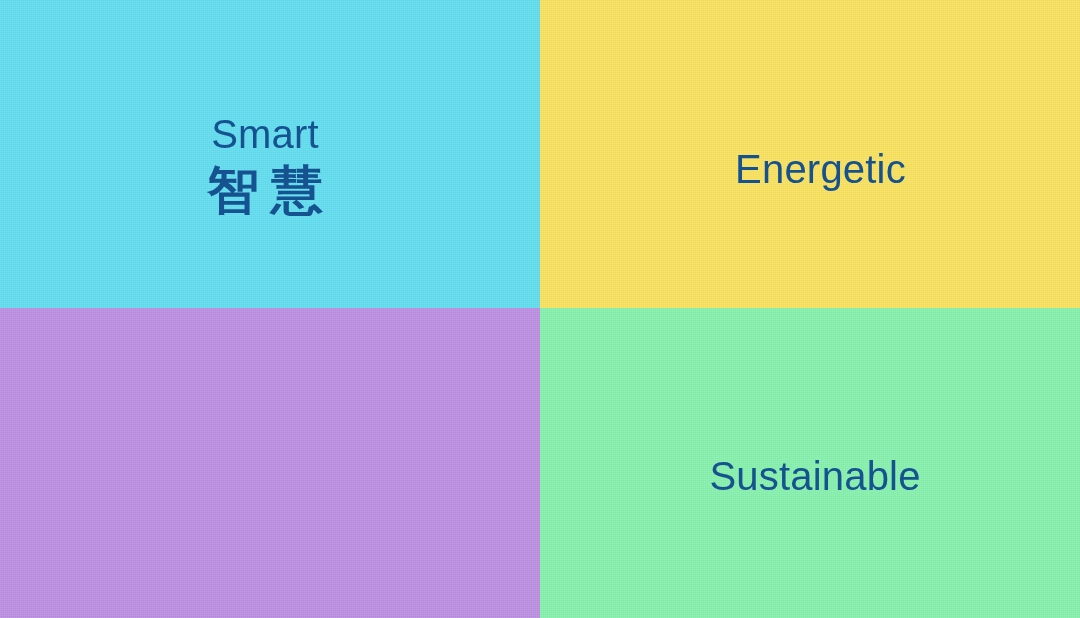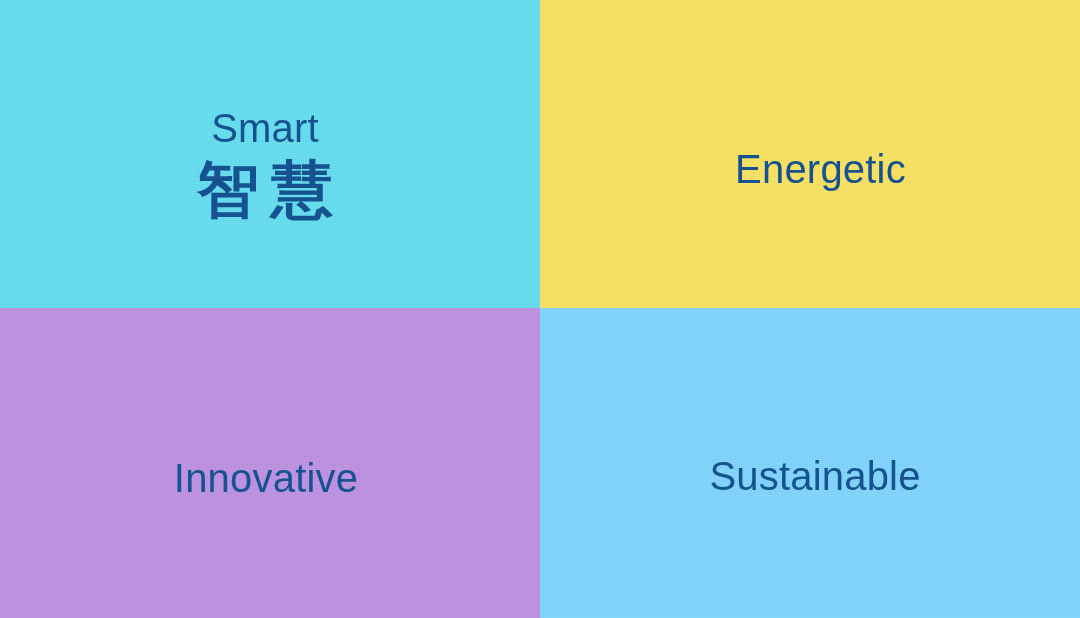--- a/index.html
+++ b/index.html
@@ -47,21 +47,21 @@
     font-family:"Liberation Sans", sans-serif;
     font-weight:400;
     font-size:40px;
     letter-spacing:0.2px;
     line-height:1.05;
     white-space:nowrap;
   }
   .label-cjk {
     font-family:"DejaVu Sans", "Liberation Sans", sans-serif;
     font-weight:700;
-    font-size:62px;
+    font-size:52px;
     letter-spacing:4px;
     line-height:1.12;
     margin-top:6px;
     white-space:nowrap;
   }
   
   #quadrant-smart .q-inner        { transform:translate(-5px, 12px); }
   #quadrant-energetic .q-inner    { transform:translate(5px, 15px); }
   #quadrant-innovative .q-inner   { transform:translate(-4px, 15px); }
   #quadrant-sustainable .q-inner  { transform:translate(5px, 13px); }
@@ -83,23 +83,22 @@
   </div>
 
   <div class="quadrant" id="quadrant-energetic" style="background-color: rgb(247, 224, 95); padding-left: 11px;">
     <div class="q-inner">
       <div class="label-en" style="color: rgb(21, 82, 143);">Energetic</div>
     </div>
   </div>
 
   <div class="quadrant" id="quadrant-innovative" style="background-color: rgb(187, 143, 224);">
     <div class="q-inner">
-      <div class="label-en" style="color: rgb(21, 82, 143);">Innovative</div>
     </div>
   </div>
 
-  <div class="quadrant" id="quadrant-sustainable" style="background-color: #7dd3fc;">
+  <div class="quadrant" id="quadrant-sustainable" style="background-color: #86efac;">
     <div class="q-inner">
       <div class="label-en" style="color: rgb(21, 82, 143);">Sustainable</div>
     </div>
   </div>
 
 </div>
 
 </body></html>

